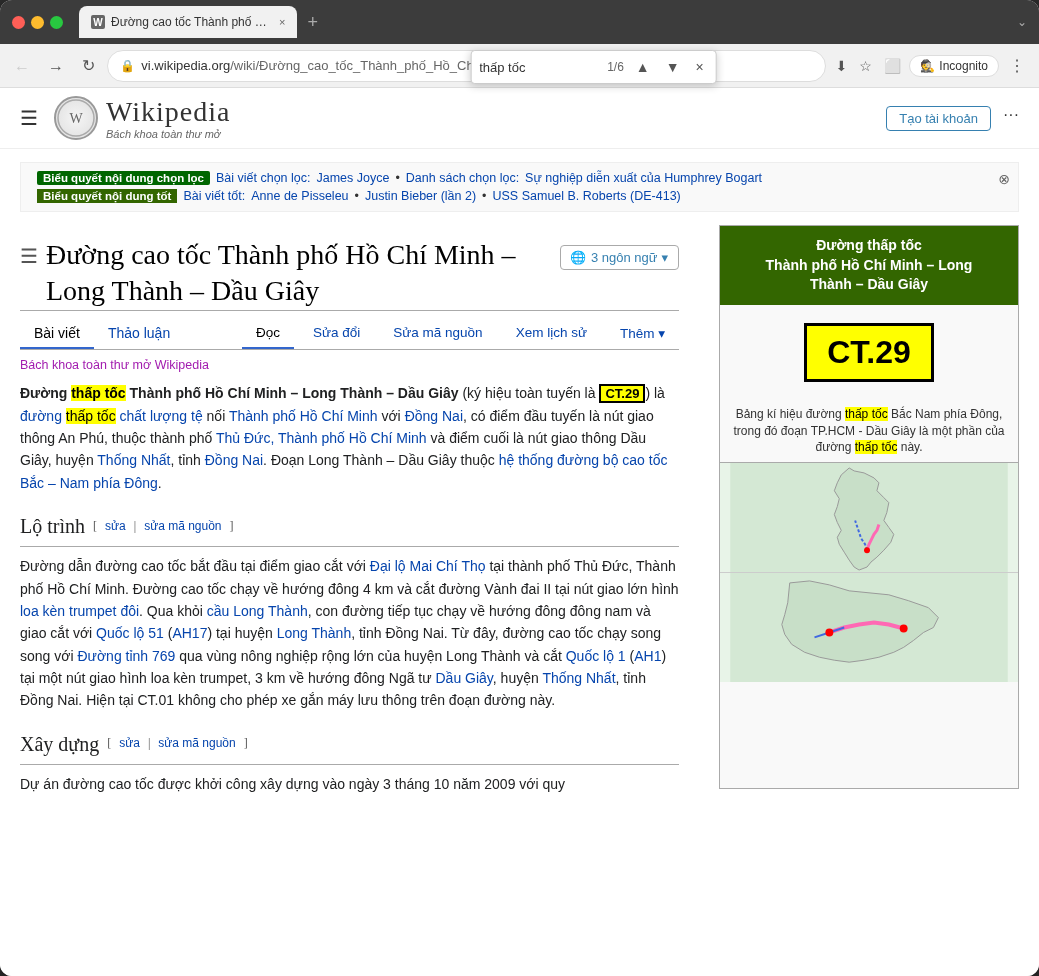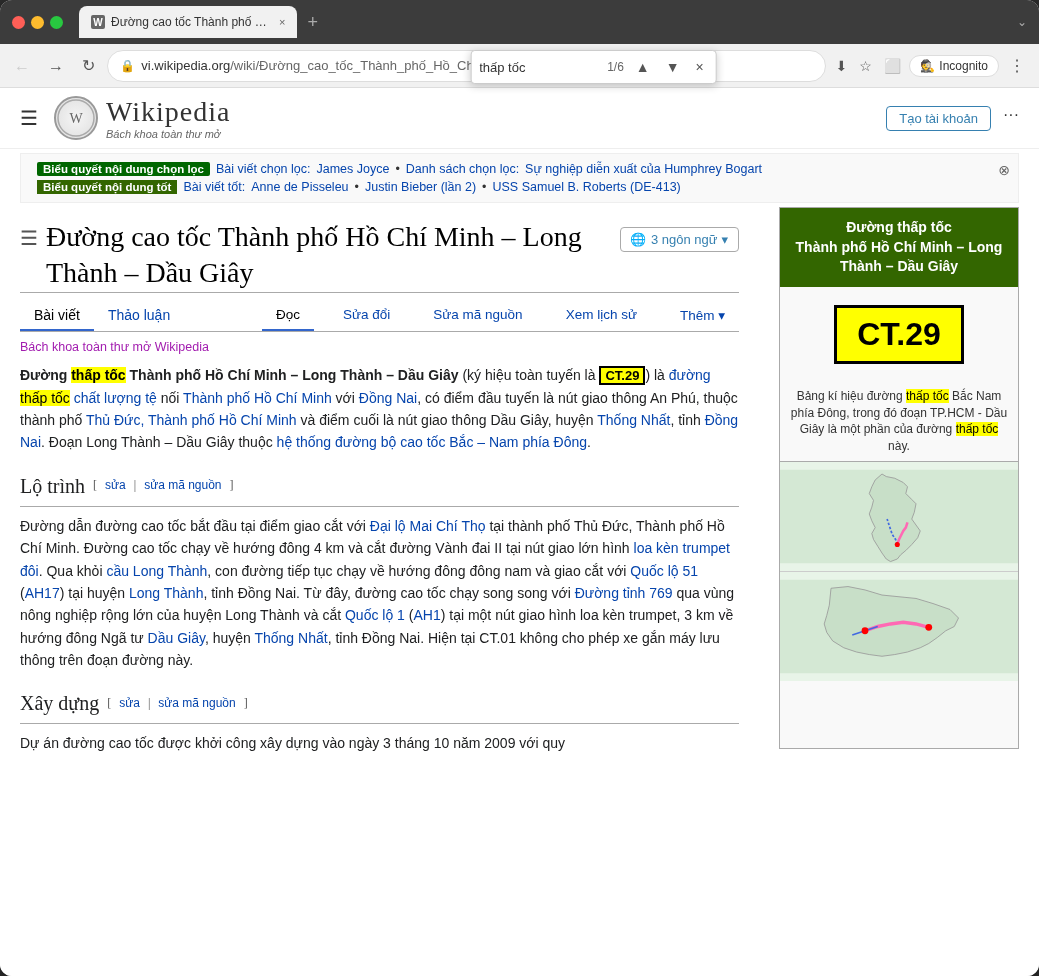--- a/index.html
+++ b/index.html
@@ -305,21 +305,21 @@
       color: #333;
       font-size: 16px;
       cursor: pointer;
     }
 
     
     .sitenotice {
       background: #f9f9f9;
       border: 1px solid #eee;
       padding: 8px 16px;
-      margin: 4px 20px;
+      margin: 13px 20px;
       display: flex;
       flex-direction: column;
       gap: 4px;
       position: relative;
     }
     .sitenotice-row {
       display: flex;
       align-items: center;
       gap: 6px;
       flex-wrap: wrap;
@@ -428,21 +428,21 @@
       border-bottom: 2px solid transparent;
     }
     .article-tab.active {
       color: #000;
       border-bottom: 2px solid #3366cc;
       font-weight: normal;
     }
     .article-tab-right {
       margin-left: auto;
       display: flex;
-      gap: 15px;
+      gap: 5px;
     }
     .article-tab-right .article-tab {
       font-size: 13.5px;
     }
 
     
     .source-text {
       font-size: 12.5px;
       color: #a21caf;
       margin-bottom: 10px;
@@ -486,21 +486,21 @@
     }
     .edit-bracket { color: #555; font-size: 12px; }
 
     
     .infobox {
       float: right;
       background: #f9f9f9;
       border: 1px solid #aaa;
       margin: 0 0 16px 20px;
       padding: 0;
-      width: 240px;
+      width: 300px;
       font-size: 13px;
       flex-shrink: 0;
     }
     .infobox-title {
       background: #336600;
       color: white;
       text-align: center;
       padding: 10px;
       font-size: 14px;
       font-weight: bold;

